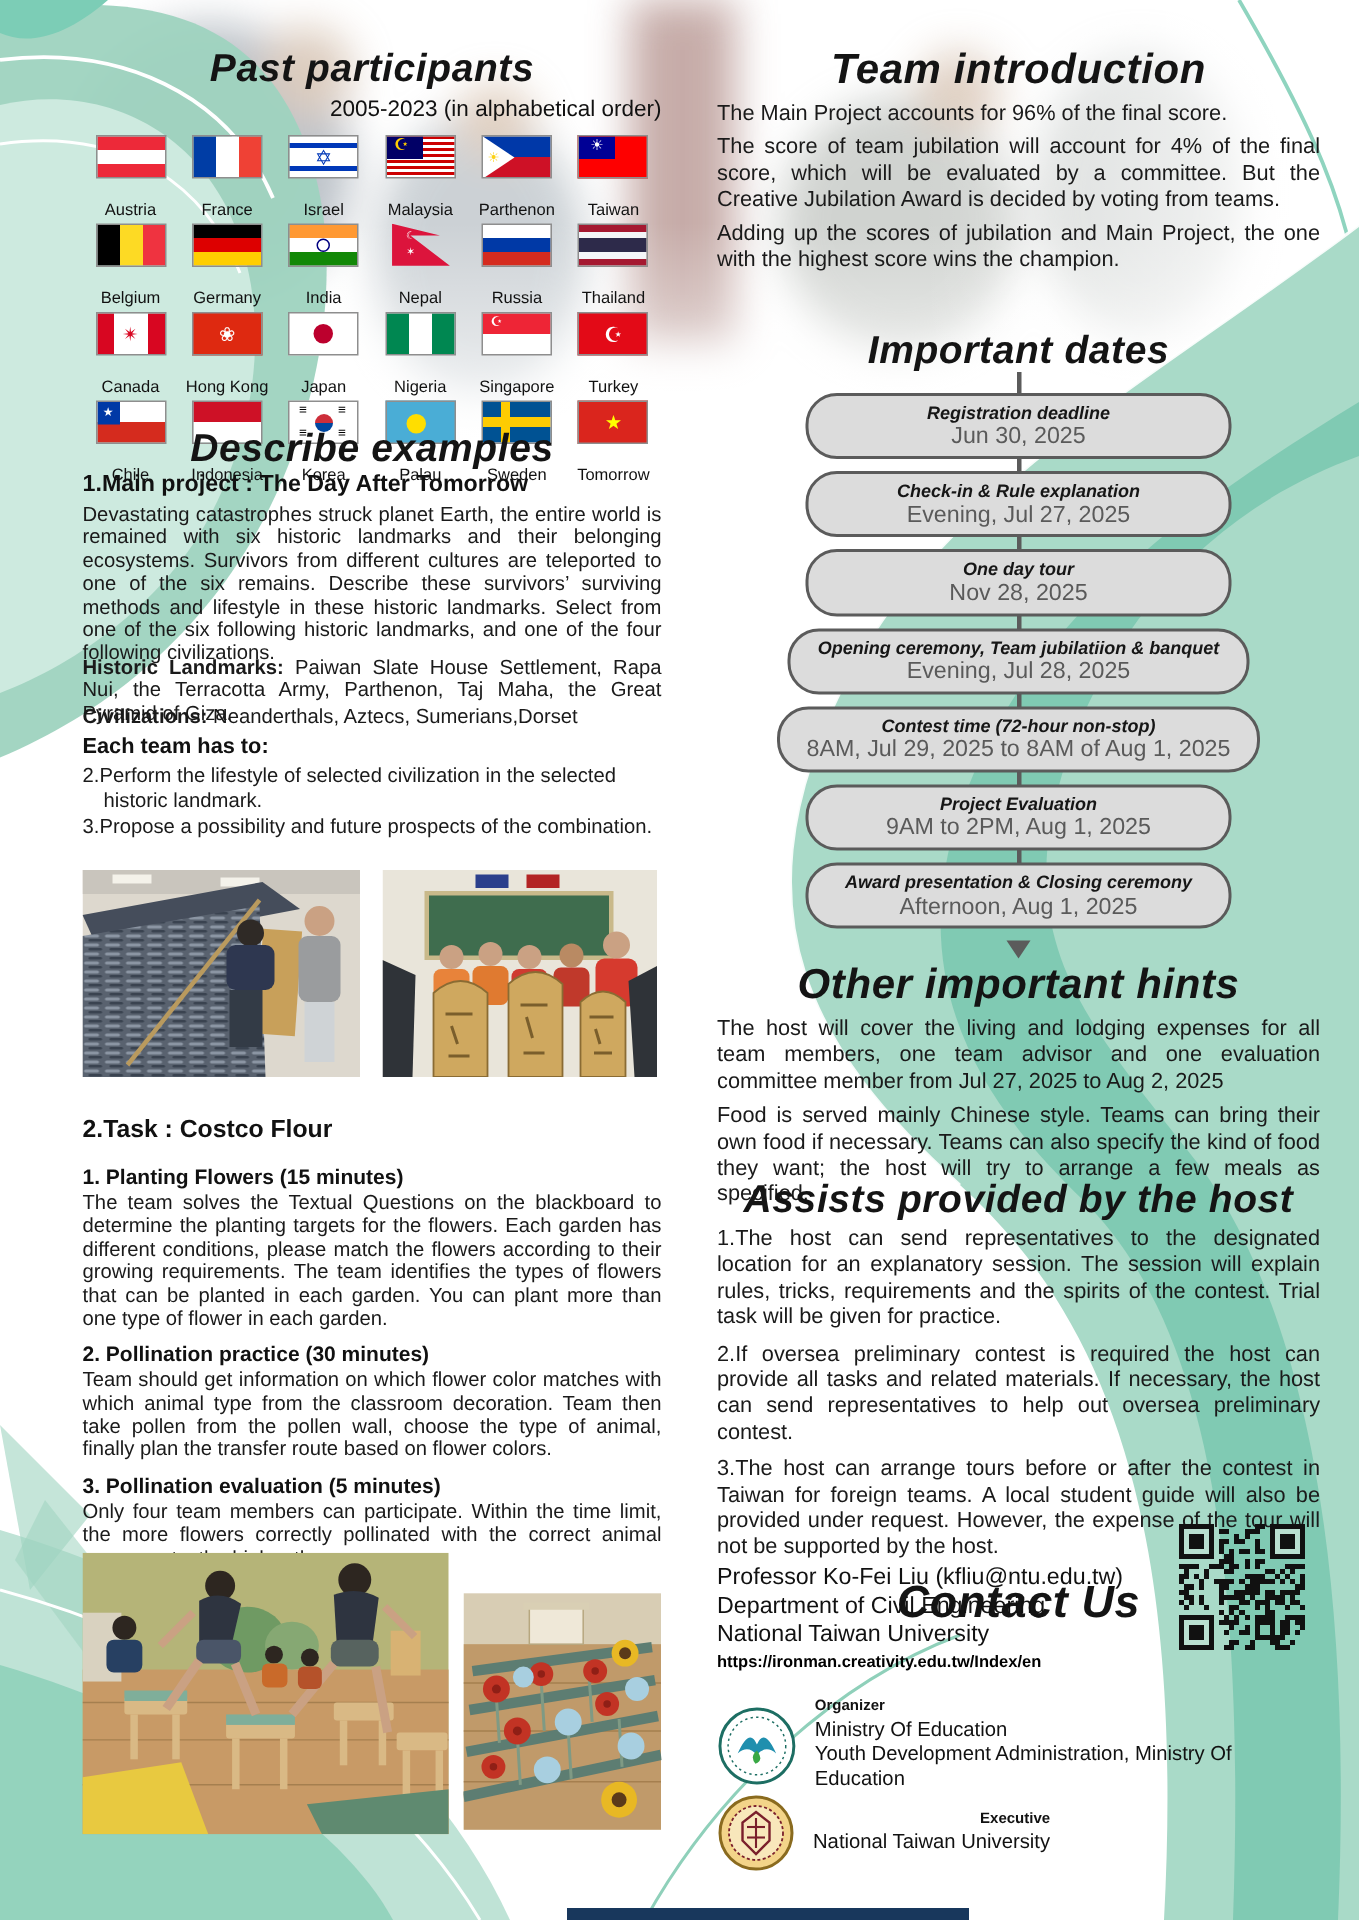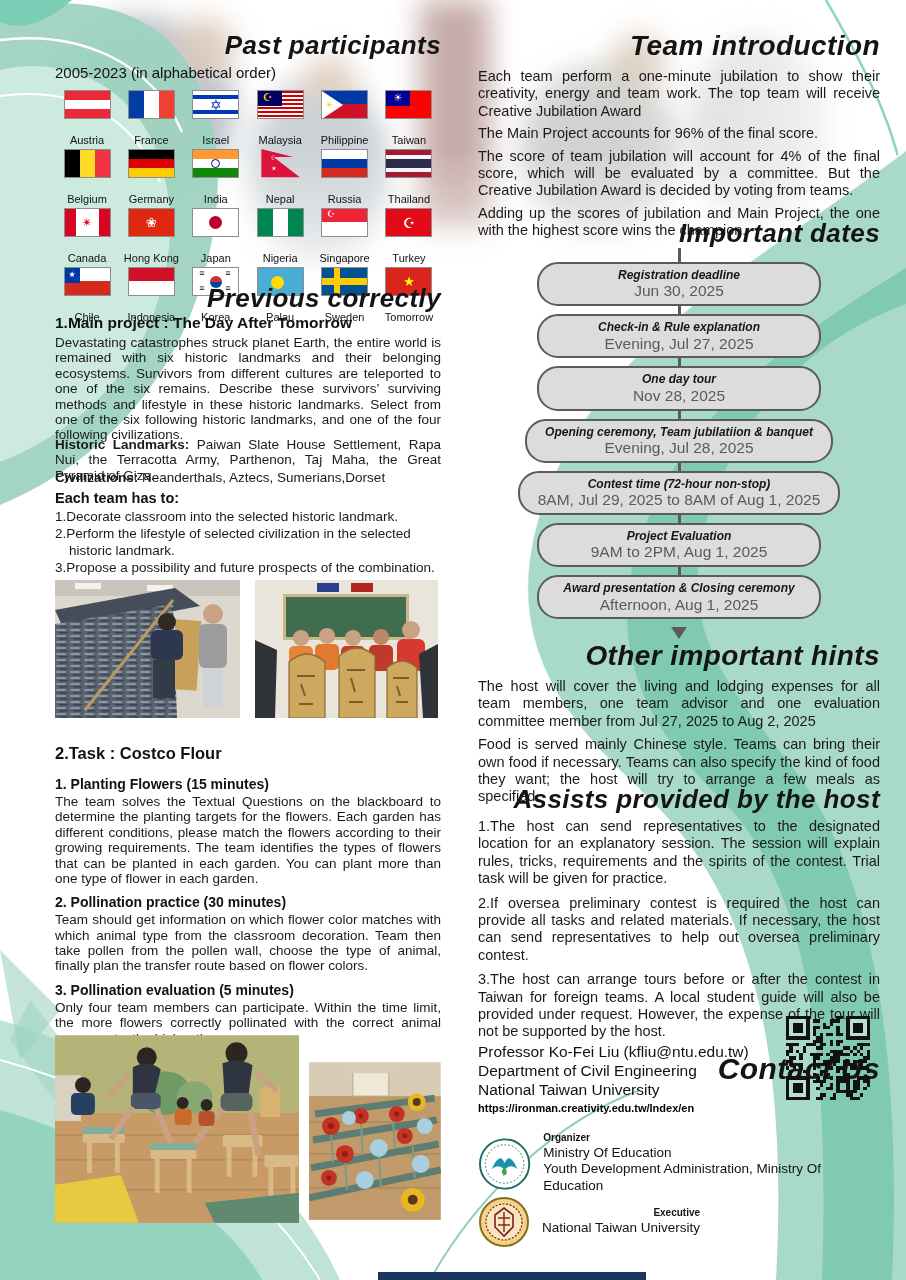--- a/index.html
+++ b/index.html
@@ -5,24 +5,24 @@
   html,body{margin:0;padding:0;}
   .page{position:relative;width:906px;height:1280px;background:#fff;overflow:hidden;
         font-family:"Liberation Sans",sans-serif;color:#1c1c1c;}
   .bg{position:absolute;inset:0;z-index:0;}
   .col{position:absolute;z-index:2;}
   .col-left{left:55px;top:0;width:386px;}
   .col-right{left:478px;top:0;width:402px;}
   .abs{position:absolute;left:0;right:0;}
 
   
-  .h-script{font-style:italic;font-weight:700;letter-spacing:.4px;text-align:right;color:#141414;}
+  .h-script{font-style:italic;font-weight:700;letter-spacing:.4px;text-align:center;color:#141414;}
   .h-26{font-size:26px;} .h-28{font-size:28px;} .h-30{font-size:30px;}
 
-  .subcenter{text-align:left;font-size:15px;color:#111;}
+  .subcenter{text-align:right;font-size:15px;color:#111;}
   .body-just{font-size:13.5px;line-height:1.14;text-align:justify;color:#1a1a1a;}
   .body-just-r{font-size:14.5px;line-height:1.2;text-align:justify;color:#1a1a1a;}
   .bold-head{font-weight:700;font-size:15.5px;color:#111;}
 
   
   #flag-grid{display:grid;grid-template-columns:repeat(6,64px);justify-content:space-between;row-gap:3px;}
   .flag-cell{text-align:center;}
   .flag{width:47px;height:29px;border:1px solid #8e8e8e;box-sizing:border-box;margin:0 auto;
         position:relative;overflow:hidden;background:#fff;}
   .fname{font-size:11px;margin-top:15px;color:#111;line-height:1.1;}
@@ -177,21 +177,21 @@
         <div class="flag-cell">
           <div class="flag f-israel"></div>
           <div class="fname">Israel</div>
         </div>
         <div class="flag-cell">
           <div class="flag f-malaysia"></div>
           <div class="fname">Malaysia</div>
         </div>
         <div class="flag-cell">
           <div class="flag f-philippine"></div>
-          <div class="fname">Philippine</div>
+          <div class="fname">Parthenon</div>
         </div>
         <div class="flag-cell">
           <div class="flag f-taiwan"></div>
           <div class="fname">Taiwan</div>
         </div>
         <div class="flag-cell">
           <div class="flag f-belgium"></div>
           <div class="fname">Belgium</div>
         </div>
         <div class="flag-cell">
@@ -257,37 +257,36 @@
         <div class="flag-cell">
           <div class="flag f-sweden"></div>
           <div class="fname">Sweden</div>
         </div>
         <div class="flag-cell">
           <div class="flag f-vietnam"></div>
           <div class="fname">Tomorrow</div>
         </div>
       </div>
 
-    <div class="abs h-script h-26" style="top:283px;">Previous correctly</div>
+    <div class="abs h-script h-26" style="top:283px;">Describe examples</div>
 
     <div class="abs bold-head" style="top:314px;">1.Main project : The Day After Tomorrow</div>
 
     <div class="abs body-just" style="top:335px;">Devastating catastrophes struck planet Earth, the entire world is remained with six historic landmarks and their belonging ecosystems. Survivors from different cultures are teleported to one of the six remains. Describe these survivors’ surviving methods and lifestyle in these historic landmarks. Select from one of the six following historic landmarks, and one of the four following civilizations.</div>
 
     <div class="abs body-just" style="top:437px;">
       <b>Historic Landmarks:</b><span> Paiwan Slate House Settlement, Rapa Nui, the Terracotta Army, Parthenon, Taj Maha, the Great Pyramid of Giza.</span>
     </div>
 
     <div class="abs body-just" style="top:470px;">
       <b>Civilizations:</b><span>  Neanderthals, Aztecs, Sumerians,Dorset</span>
     </div>
 
     <div class="abs bold-head" style="top:490px;font-size:14.5px;">Each team has to:</div>
     <div id="each-team-list" class="abs" style="top:508px;">
-        <div class="hang">1.Decorate classroom into the selected historic landmark.</div>
         <div class="hang">2.Perform the lifestyle of selected civilization in the selected historic landmark.</div>
         <div class="hang">3.Propose a possibility and future prospects of the combination.</div>
       </div>
 
     <div class="abs" style="top:580px;display:flex;gap:15px;">
       <svg class="photo" width="185" height="138" viewBox="0 0 185 138">
         <defs>
           <pattern id="slate" width="14" height="6" patternUnits="userSpaceOnUse">
             <rect width="14" height="6" fill="#59626f"></rect>
             <rect x="1" y="1" width="10" height="2" rx="1" fill="#8b95a3"></rect>
@@ -464,21 +463,20 @@
             </g>
         </g>
       </svg>
     </div>
   </div>
 
   <div class="col col-right">
 
     <div class="abs h-script h-28" style="top:30px;">Team introduction</div>
     <div id="team-intro-paras" class="abs" style="top:68px;">
-        <div class="body-just-r" style="margin-bottom: 5px;">Each team perform a one-minute jubilation to show their creativity, energy and team work. The top team will receive Creative Jubilation Award</div>
         <div class="body-just-r" style="margin-bottom: 5px;">The Main Project accounts for 96% of the final score.</div>
         <div class="body-just-r" style="margin-bottom: 5px;">The score of team jubilation will account for 4% of the final score, which will be evaluated by a committee. But the Creative Jubilation Award is decided by voting from teams.</div>
         <div class="body-just-r" style="margin-bottom: 5px;">Adding up the scores of jubilation and Main Project, the one with the highest score wins the champion.</div>
       </div>
 
     <div class="abs h-script h-26" style="top:218px;">Important dates</div>
 
     <div id="timeline" class="abs" style="top:260px;">
         <div class="pill">
           <div class="tl-event">Registration deadline</div>

